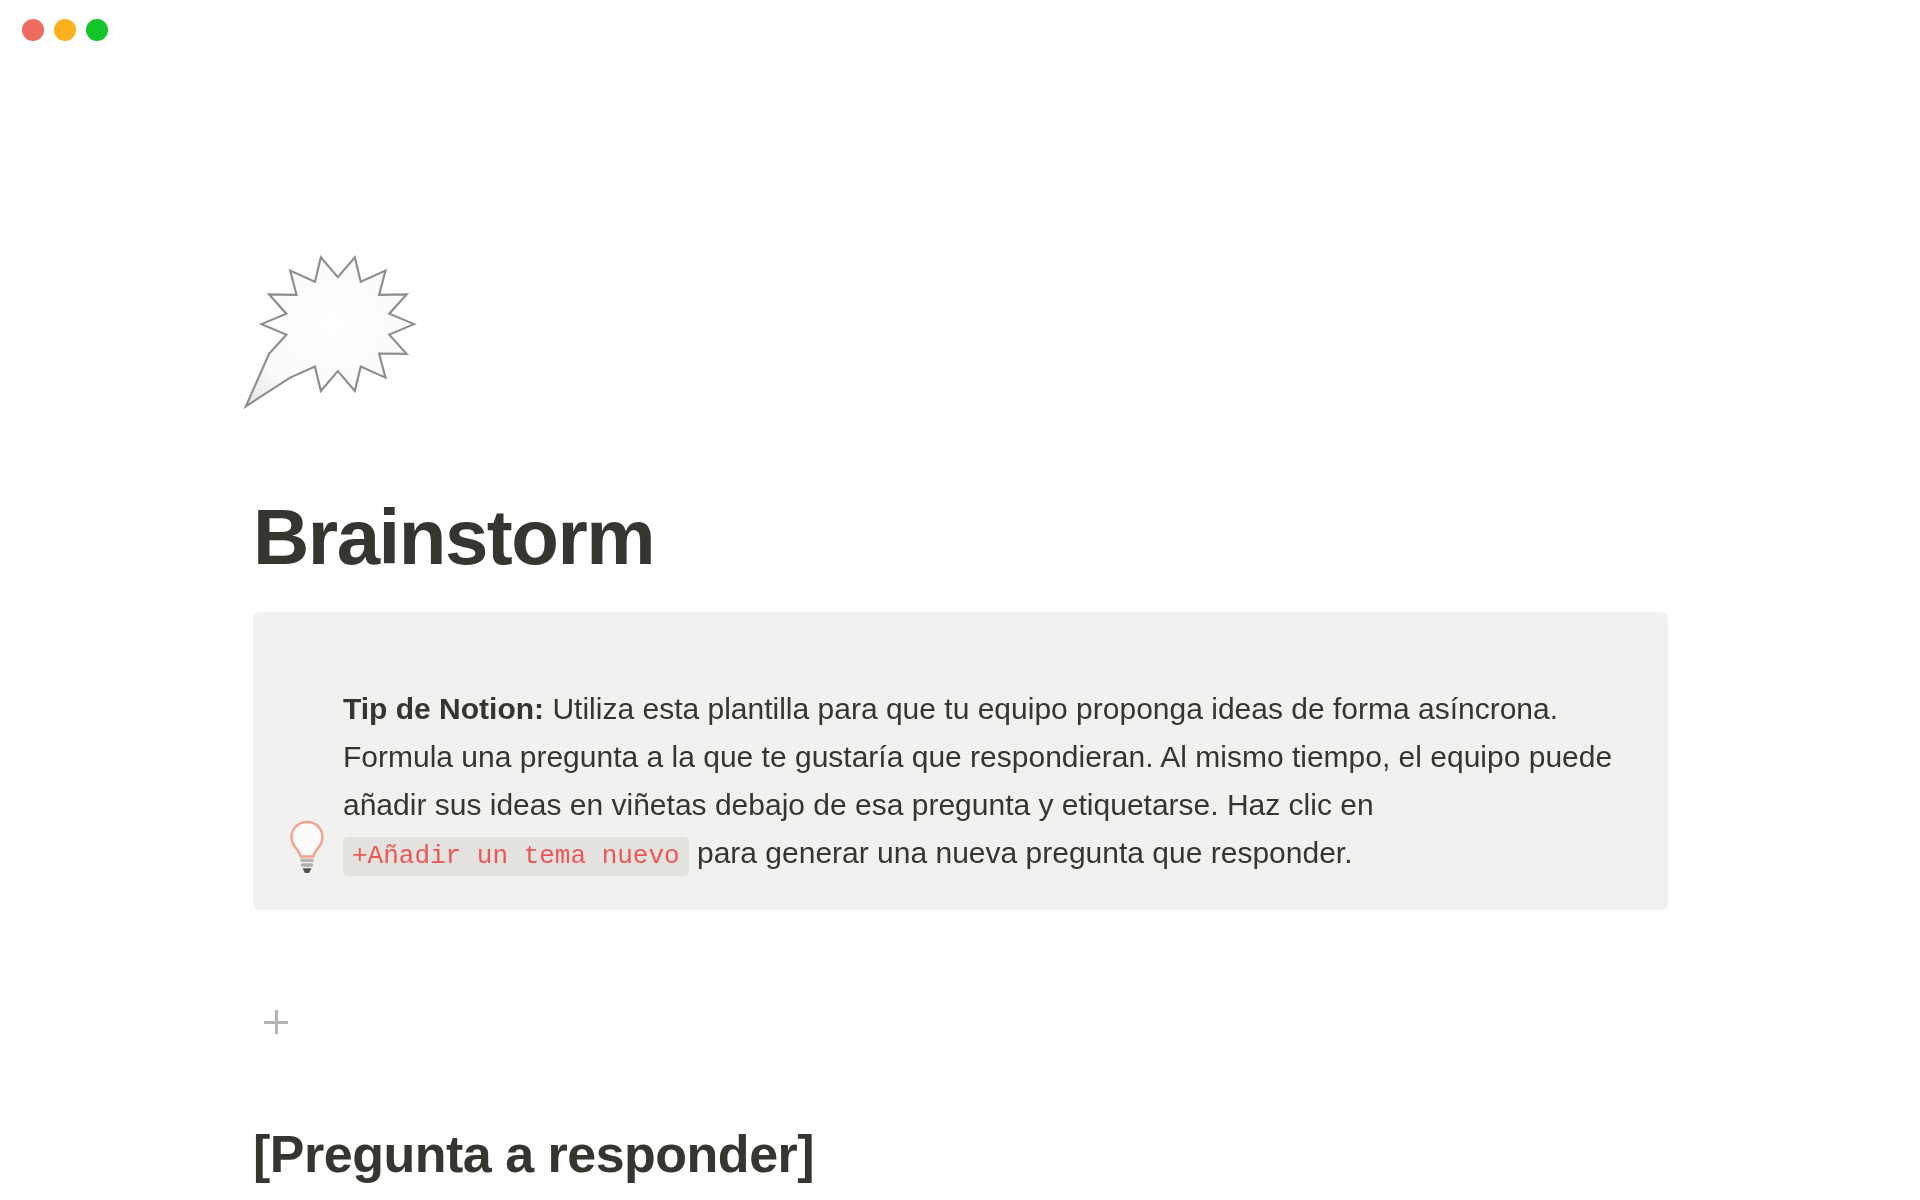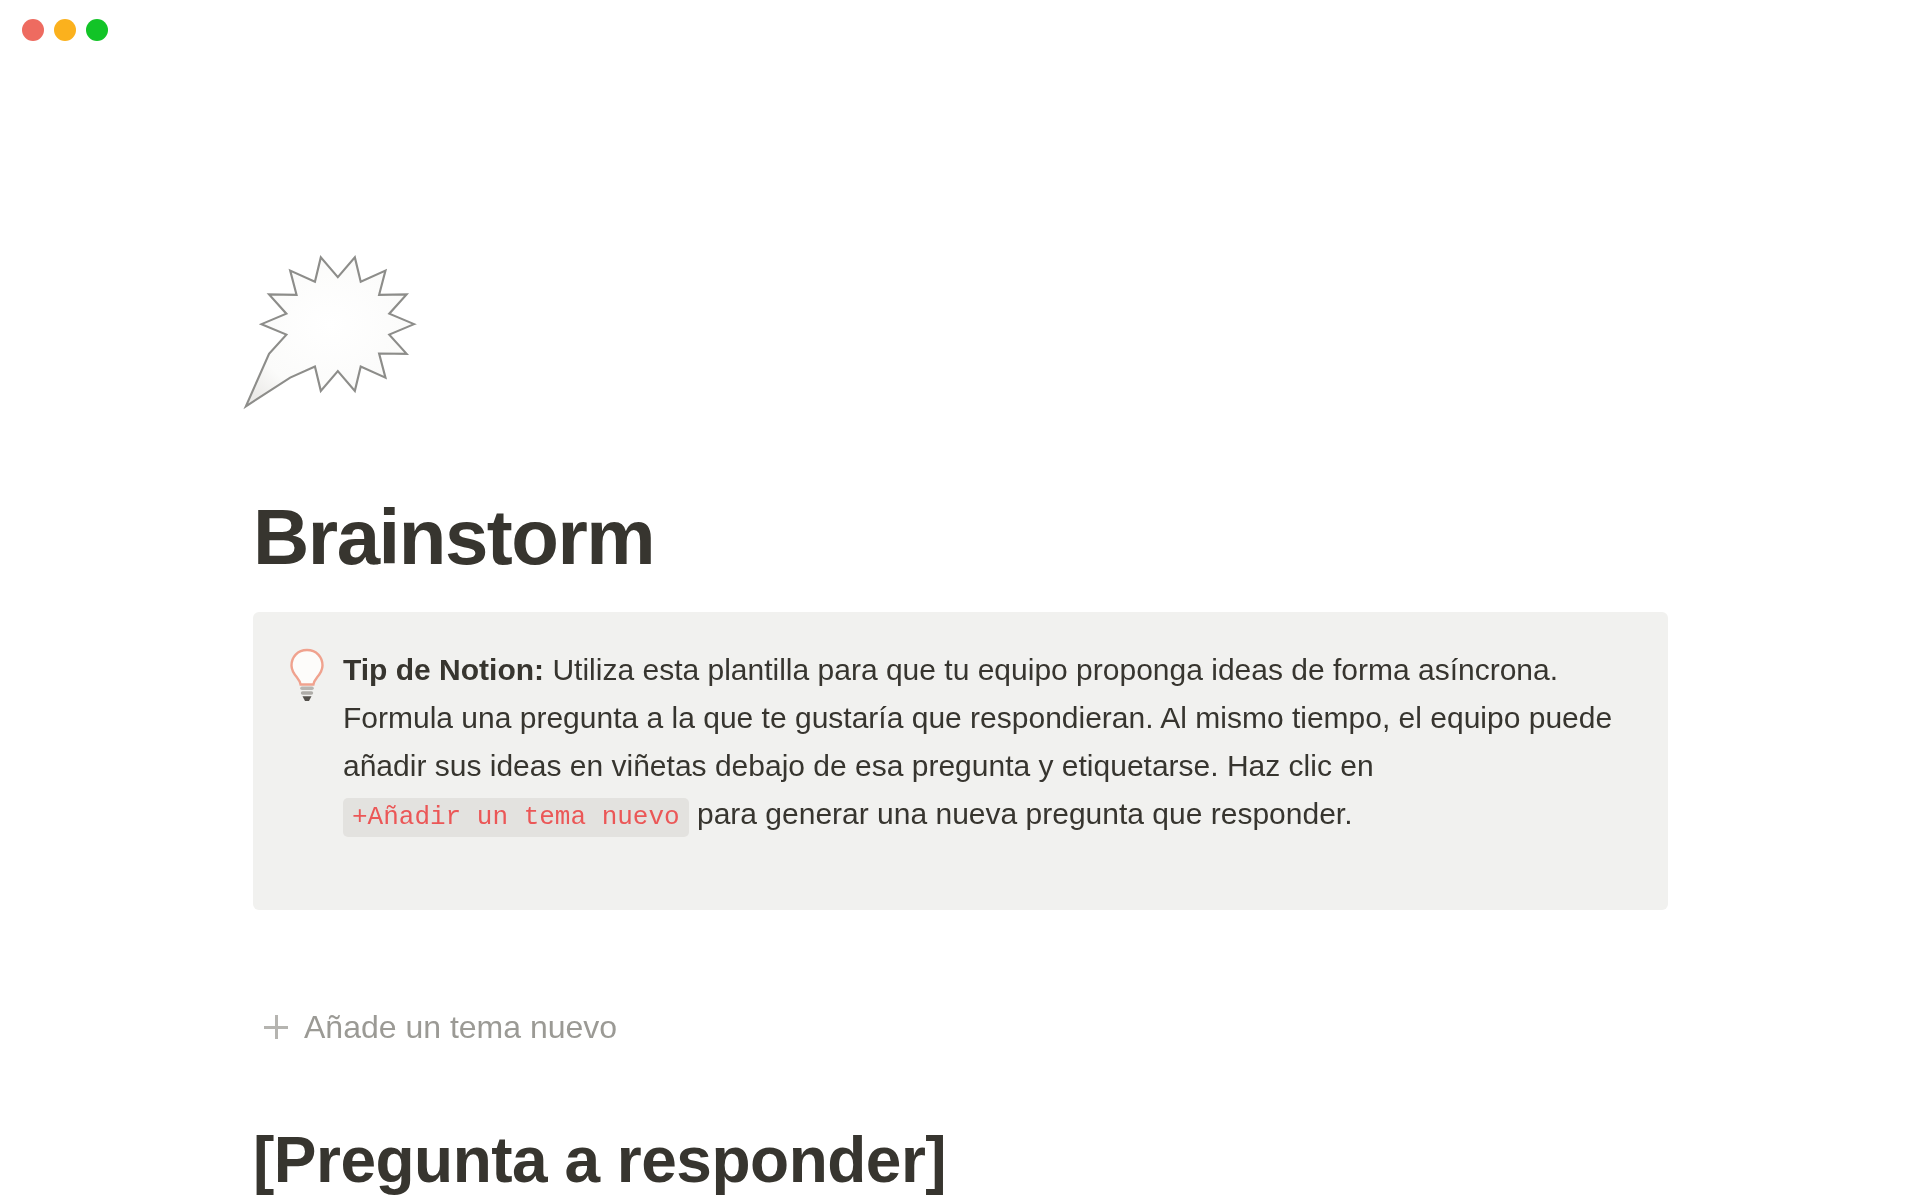--- a/index.html
+++ b/index.html
@@ -27,21 +27,21 @@
     font-size: 78px; font-weight: 700; line-height: 1;
     letter-spacing: -1.5px; color: #37352f; white-space: nowrap; text-align: right;
   }
 
   
   .callout {
     position: absolute; left: 253px; top: 612px;
     width: 1415px; min-height: 298px;
     background: #f1f1ef; border-radius: 6px;
     padding: 34px 44px 30px 35px;
-    display: flex; align-items: flex-start;
+    display: flex; align-items: flex-end;
   }
   .callout-emoji { width: 55px; flex: 0 0 55px; padding-top: 2px; }
   .callout-text {
     font-size: 30px; line-height: 48px; color: #37352f;
     flex: 1 1 auto;
   }
   .callout-text b { font-weight: 700; }
   .inline-code {
     font-family: "Liberation Mono", "DejaVu Sans Mono", monospace;
     font-size: 26px; color: #eb5757;
@@ -60,21 +60,21 @@
   .plus-icon::before, .plus-icon::after {
     content: ""; position: absolute; background: #a9a8a3;
   }
   .plus-icon::before { left: 13px; top: 2px; width: 2.6px; height: 24px; }
   .plus-icon::after  { left: 2px;  top: 13px; width: 24px; height: 2.6px; }
   .add-topic-label { font-size: 32px; line-height: 1.2; }
 
   
   .question-heading {
     position: absolute; left: 253px; top: 1128px;
-    font-size: 64px; font-weight: 700; line-height: 1;
+    font-size: 52px; font-weight: 700; line-height: 1;
     letter-spacing: -0.5px; color: #37352f; white-space: nowrap;
   }
 </style>
 </head>
 <body>
 
 <div class="traffic-lights">
   <div class="traffic-light tl-close"></div>
   <div class="traffic-light tl-minimize"></div>
   <div class="traffic-light tl-zoom"></div>
@@ -104,16 +104,15 @@
       <path d="M14.5 48.2 L23.5 48.2 L21 53 L17 53 Z" fill="#54514c"></path>
     </svg>
   </div>
   <div class="callout-text">
     <b>Tip de Notion:</b><span> Utiliza esta plantilla para que tu equipo proponga ideas de forma asíncrona. Formula una pregunta a la que te gustaría que respondieran. Al mismo tiempo, el equipo puede añadir sus ideas en viñetas debajo de esa pregunta y etiquetarse. Haz clic en </span><span class="inline-code">+Añadir un tema nuevo</span><span> para generar una nueva pregunta que responder.</span>
   </div>
 </div>
 
 <div class="add-topic">
   <span class="plus-icon"></span>
-  <span class="add-topic-label">Añade un tema nuevo</span>
 </div>
 
 <h2 class="question-heading">[Pregunta a responder]</h2>
 
 </body></html>

